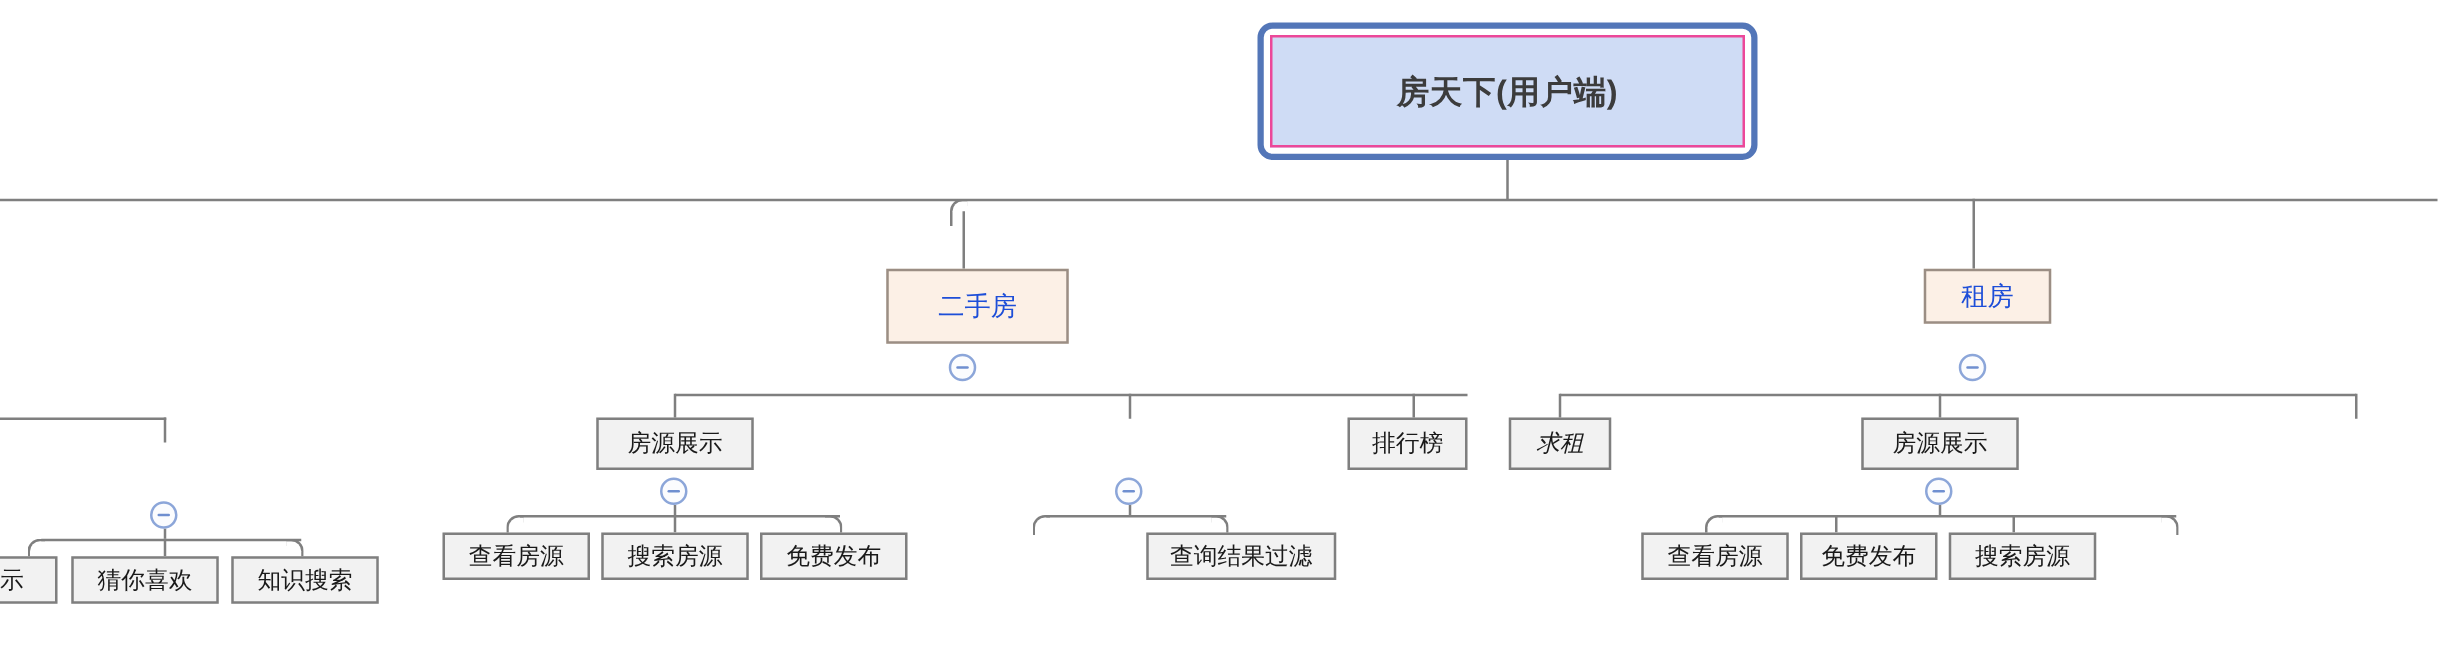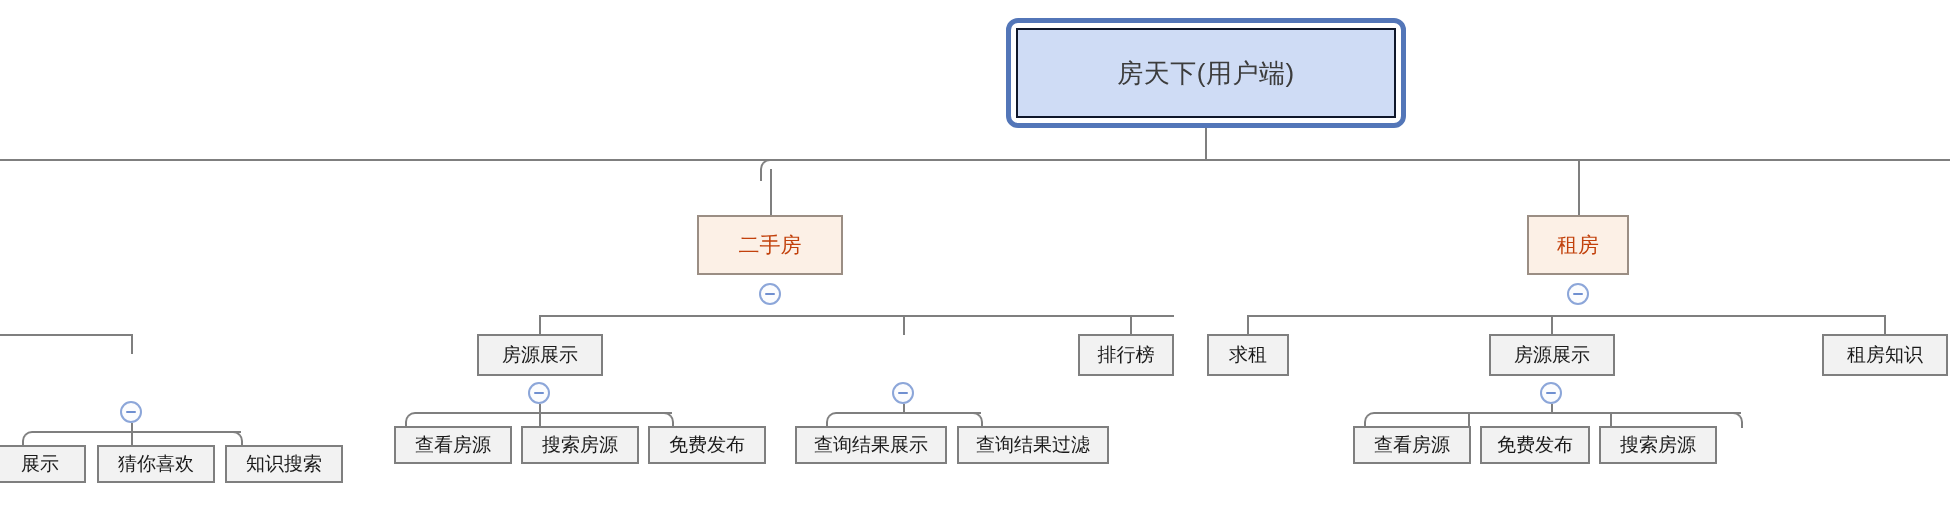--- a/index.html
+++ b/index.html
@@ -12,34 +12,34 @@
   .ln.v{width:2px;}
   .corner{position:absolute;border-color:#7f7f7f;border-style:solid;border-width:0;}
   .corner.tl{border-top-width:2px;border-left-width:2px;border-top-left-radius:10px;}
   .corner.tr{border-top-width:2px;border-right-width:2px;border-top-right-radius:10px;}
 
   
   .node{position:absolute;box-sizing:border-box;display:flex;align-items:center;
         justify-content:center;white-space:nowrap;}
 
   .node.root{
-    background:#cfdcf5;border:2px solid #0f172a;color:#3c3c3c;
-    font-size:26px;font-weight:normal;letter-spacing:.5px;
+    background:#cfdcf5;border:2px solid #ec4899;color:#3c3c3c;
+    font-size:26px;font-weight:bold;letter-spacing:.5px;
   }
   .root-ring{
     position:absolute;box-sizing:border-box;border:5px solid #5376b8;
     border-radius:12px;background:#ffffff;
   }
   .node.lvl2{
-    background:#fcf0e6;border:2px solid #9b8e84;color:#c2410c;font-size:21px;
+    background:#fcf0e6;border:2px solid #9b8e84;color:#1d4ed8;font-size:21px;margin-left:12px;
   }
   .node.lvl3,.node.leaf{
     background:#f2f2f2;border:2px solid #7f7f7f;color:#1a1a1a;font-size:19px;
   }
-  .node.leaf{font-size:19px;margin-left:40px;}
+  .node.leaf{font-size:19px;}
 
   
   .toggle{position:absolute;width:22px;height:22px;border-radius:50%;
           box-sizing:border-box;border:2px solid #8ca6d9;background:#fbfcfe;
           display:flex;align-items:center;justify-content:center;}
   .toggle .bar{width:10px;height:2px;background:#6f8fd0;border-radius:1px;}
 </style>
 </head>
 <body>
 
@@ -58,21 +58,21 @@
   <div class="ln h" style="left:760px;top:159px;width:0px;"></div>
   <div class="ln v" style="left:770px;top:169px;height:46px;"></div>
 
   <div class="ln v" style="left:1578px;top:159px;height:56px;"></div>
 
   <div class="node lvl2" style="left:697px;top:215px;width:146px;height:60px;">二手房</div>
   <div class="toggle" style="left:759px;top:283px;">
     <span class="bar"></span>
   </div>
 
-  <div class="node lvl2" style="left:1527px;top:215px;width:102px;height:60px;">租房</div>
+  <div class="node lvl2" style="left:1527px;top:215px;width:102px;height:44px;">租房</div>
   <div class="toggle" style="left:1567px;top:283px;">
     <span class="bar"></span>
   </div>
 
   <div class="ln h" style="left:0px;top:334px;width:133px;"></div>
   <div class="ln v" style="left:131px;top:334px;height:20px;"></div>
 
   <div class="toggle" style="left:120px;top:401px;">
     <span class="bar"></span>
   </div>
@@ -111,36 +111,34 @@
 
   <div class="node leaf" style="left:354px;top:426px;width:118px;height:38px;">查看房源</div>
   <div class="node leaf" style="left:481px;top:426px;width:118px;height:38px;">搜索房源</div>
   <div class="node leaf" style="left:608px;top:426px;width:118px;height:38px;">免费发布</div>
 
   <div class="ln v" style="left:903px;top:404px;height:8px;"></div>
   <div class="corner tl" style="left:826px;top:412px;width:12px;height:14px;"></div>
   <div class="ln h" style="left:837px;top:412px;width:144px;"></div>
   <div class="corner tr" style="left:969px;top:412px;width:12px;height:14px;"></div>
 
-  <div class="node leaf" style="left:755px;top:426px;width:152px;height:38px;">查询结果展示</div>
   <div class="node leaf" style="left:917px;top:426px;width:152px;height:38px;">查询结果过滤</div>
 
   <div class="ln h" style="left:1248px;top:315px;width:637px;"></div>
   <div class="ln v" style="left:1247px;top:315px;height:20px;"></div>
   <div class="ln v" style="left:1551px;top:315px;height:20px;"></div>
   <div class="ln v" style="left:1884px;top:315px;height:20px;"></div>
 
-  <div class="node lvl3" style="left:1207px;top:334px;width:82px;height:42px;">求租</div>
+  <div class="node lvl3" style="left:1207px;top:334px;width:82px;height:42px;font-style:italic;">求租</div>
 
   <div class="node lvl3" style="left:1489px;top:334px;width:126px;height:42px;">房源展示</div>
   <div class="toggle" style="left:1540px;top:382px;">
     <span class="bar"></span>
   </div>
 
-  <div class="node lvl3" style="left:1822px;top:334px;width:126px;height:42px;">租房知识</div>
 
   <div class="ln v" style="left:1551px;top:404px;height:8px;"></div>
   <div class="corner tl" style="left:1364px;top:412px;width:12px;height:14px;"></div>
   <div class="ln h" style="left:1375px;top:412px;width:366px;"></div>
   <div class="corner tr" style="left:1729px;top:412px;width:12px;height:14px;"></div>
   <div class="ln v" style="left:1468px;top:412px;height:14px;"></div>
   <div class="ln v" style="left:1610px;top:412px;height:14px;"></div>
 
   <div class="node leaf" style="left:1313px;top:426px;width:118px;height:38px;">查看房源</div>
   <div class="node leaf" style="left:1440px;top:426px;width:110px;height:38px;">免费发布</div>

